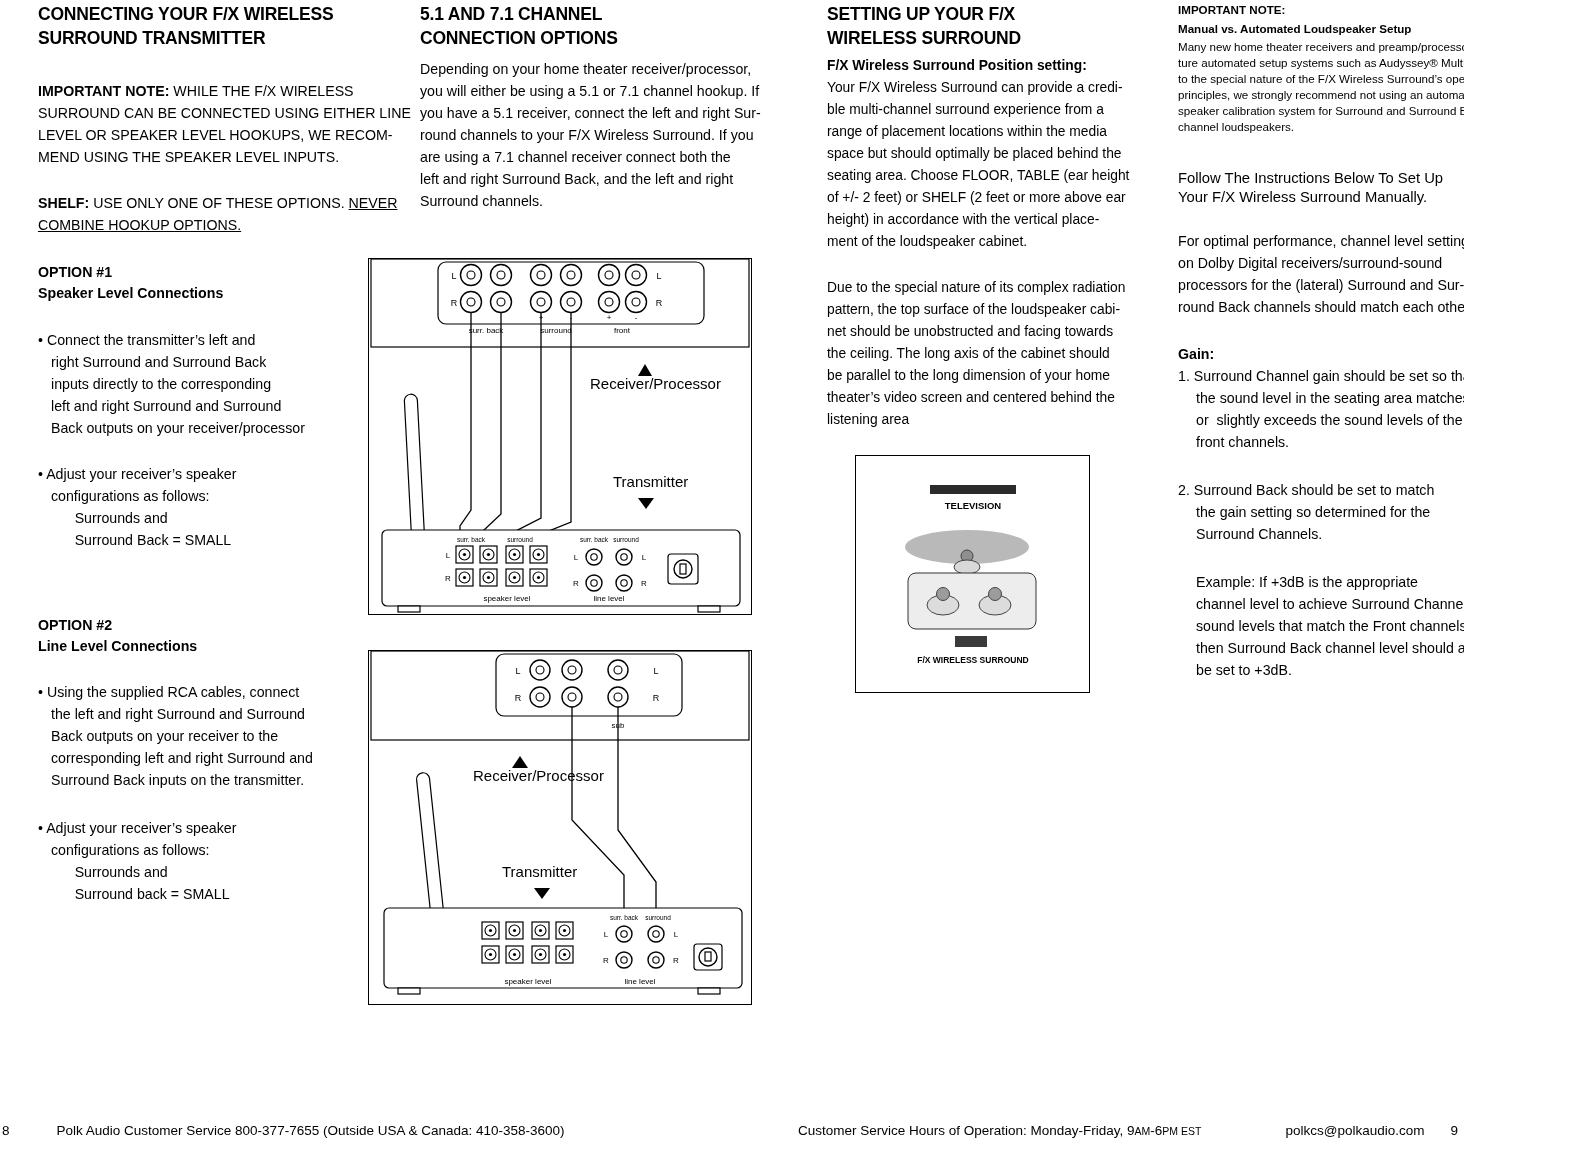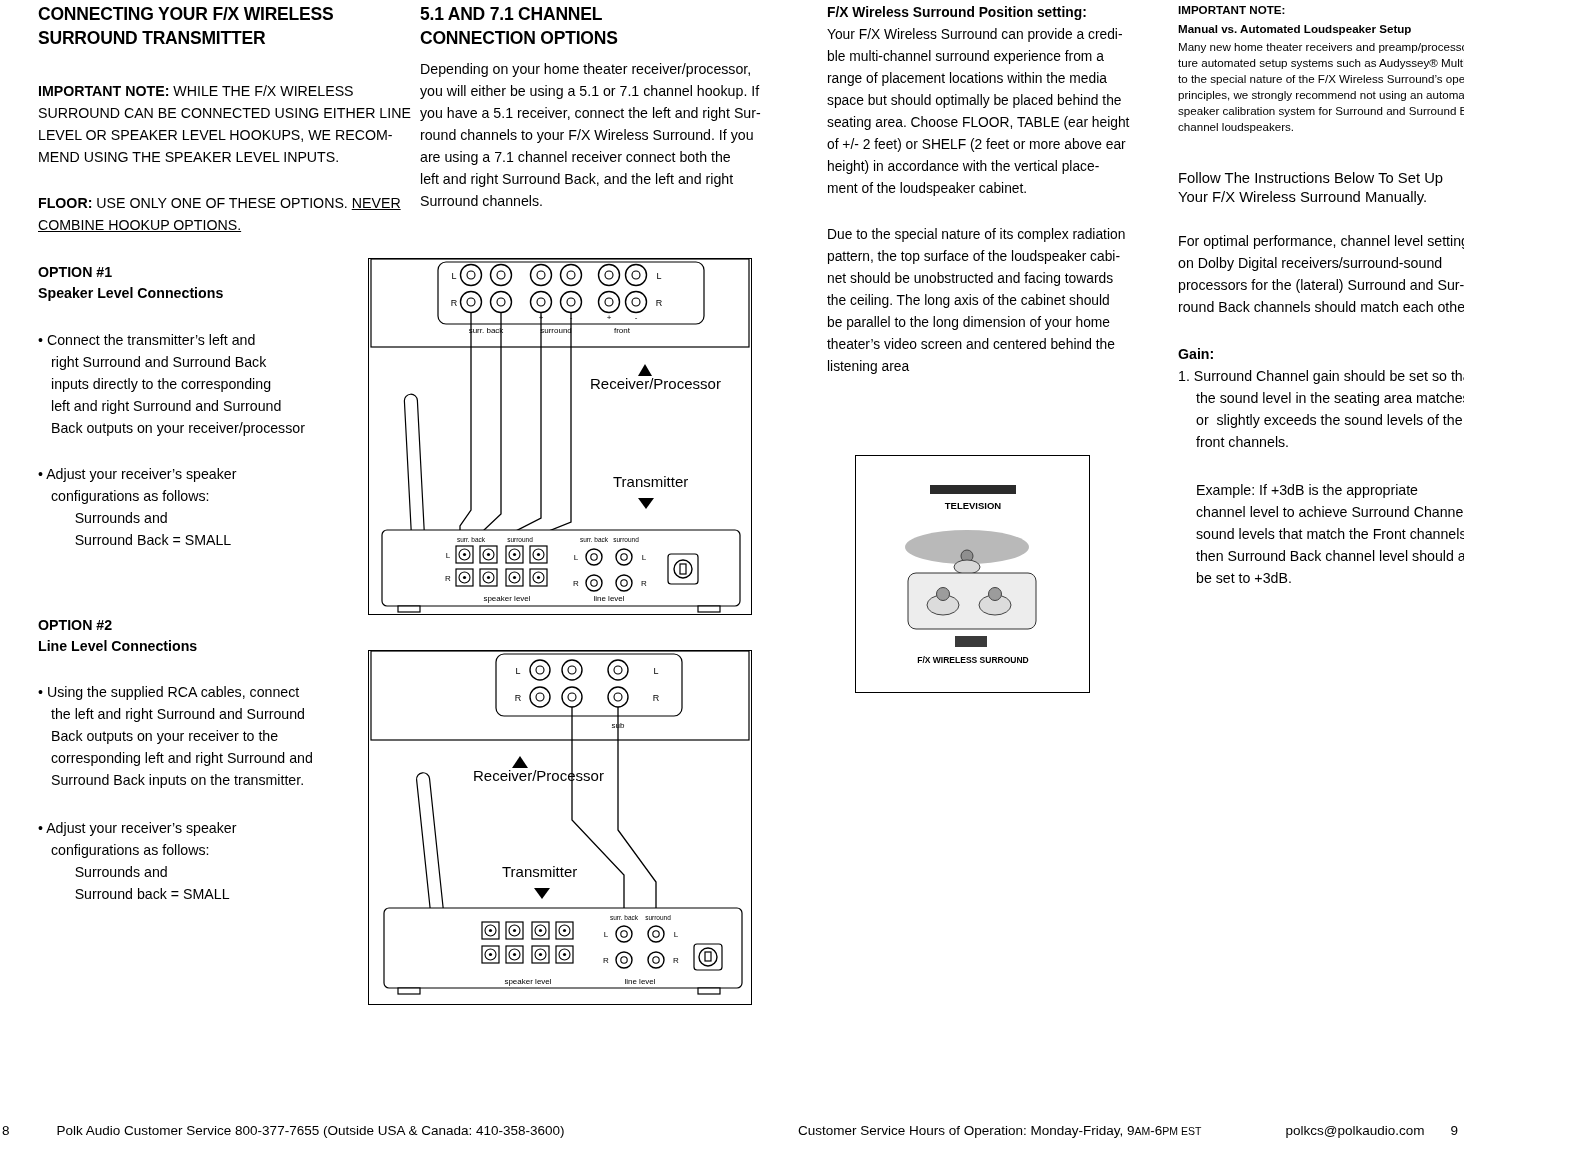--- a/index.html
+++ b/index.html
@@ -63,21 +63,21 @@
 
 <div class="page">
 
   <section class="col col1">
     <h1 class="h1 mb30">CONNECTING YOUR  F/X WIRELESS
 SURROUND TRANSMITTER</h1>
     <p class="body mb20"><strong>IMPORTANT NOTE:</strong><span> WHILE THE F/X WIRELESS
 SURROUND CAN BE CONNECTED USING EITHER LINE
 LEVEL OR SPEAKER LEVEL HOOKUPS, WE RECOM-
 MEND USING THE SPEAKER LEVEL INPUTS.</span></p>
-    <p class="body mb26"><strong>FLOOR:</strong><span> USE ONLY ONE OF THESE OPTIONS. </span><span class="underline">NEVER
+    <p class="body mb26"><strong>SHELF:</strong><span> USE ONLY ONE OF THESE OPTIONS. </span><span class="underline">NEVER
 COMBINE HOOKUP OPTIONS.</span></p>
     <h2 class="opt-title mb25">OPTION #1
 Speaker Level Connections</h2>
     <p class="body bullet mb24">• Connect the transmitter’s left and
 right Surround and Surround Back
 inputs directly to the corresponding
 left and right Surround and Surround
 Back outputs on your receiver/processor</p>
     <p class="body bullet">• Adjust your receiver’s speaker
 configurations as follows:
@@ -312,20 +312,22 @@
         <g>
           <rect class="ln" x="326" y="294" width="28" height="26" rx="3"></rect>
           <circle class="post-o" cx="340" cy="307" r="9"></circle>
           <rect class="ln" x="337" y="302" width="6" height="9"></rect>
         </g>
       </g>
     </svg>
   </div>
 
   <section class="col col3">
+    <h1 class="h1 mb5">SETTING UP YOUR F/X
+WIRELESS SURROUND</h1>
     <p class="body bold">F/X Wireless Surround Position setting:</p>
     <p class="body mb24">Your F/X Wireless Surround can provide a credi-
 ble multi-channel surround experience from a
 range of placement locations within the media
 space but should optimally be placed behind the
 seating area. Choose FLOOR, TABLE (ear height
 of +/- 2 feet) or SHELF (2 feet or more above ear
 height) in accordance with the vertical place-
 ment of the loudspeaker cabinet.</p>
     <p class="body">Due to the special nature of its complex radiation
@@ -374,20 +376,23 @@
 Your F/X Wireless Surround Manually.</h2>
     <p class="body mb25">For optimal performance, channel level settings
 on Dolby Digital receivers/surround-sound
 processors for the (lateral) Surround and Sur-
 round Back channels should match each other.</p>
     <p class="body bold">Gain:</p>
     <p class="body item mb26">1. Surround Channel gain should be set so that
 the sound level in the seating area matches
 or  slightly exceeds the sound levels of the
 front channels.</p>
+    <p class="body item mb26">2. Surround Back should be set to match
+the gain setting so determined for the
+Surround Channels.</p>
     <p class="body indent18">Example: If +3dB is the appropriate
 channel level to achieve Surround Channel
 sound levels that match the Front channels,
 then Surround Back channel level should also
 be set to +3dB.</p>
   </section>
 
   <footer class="footer">
     <div class="footer-left">
         <span>8</span>

